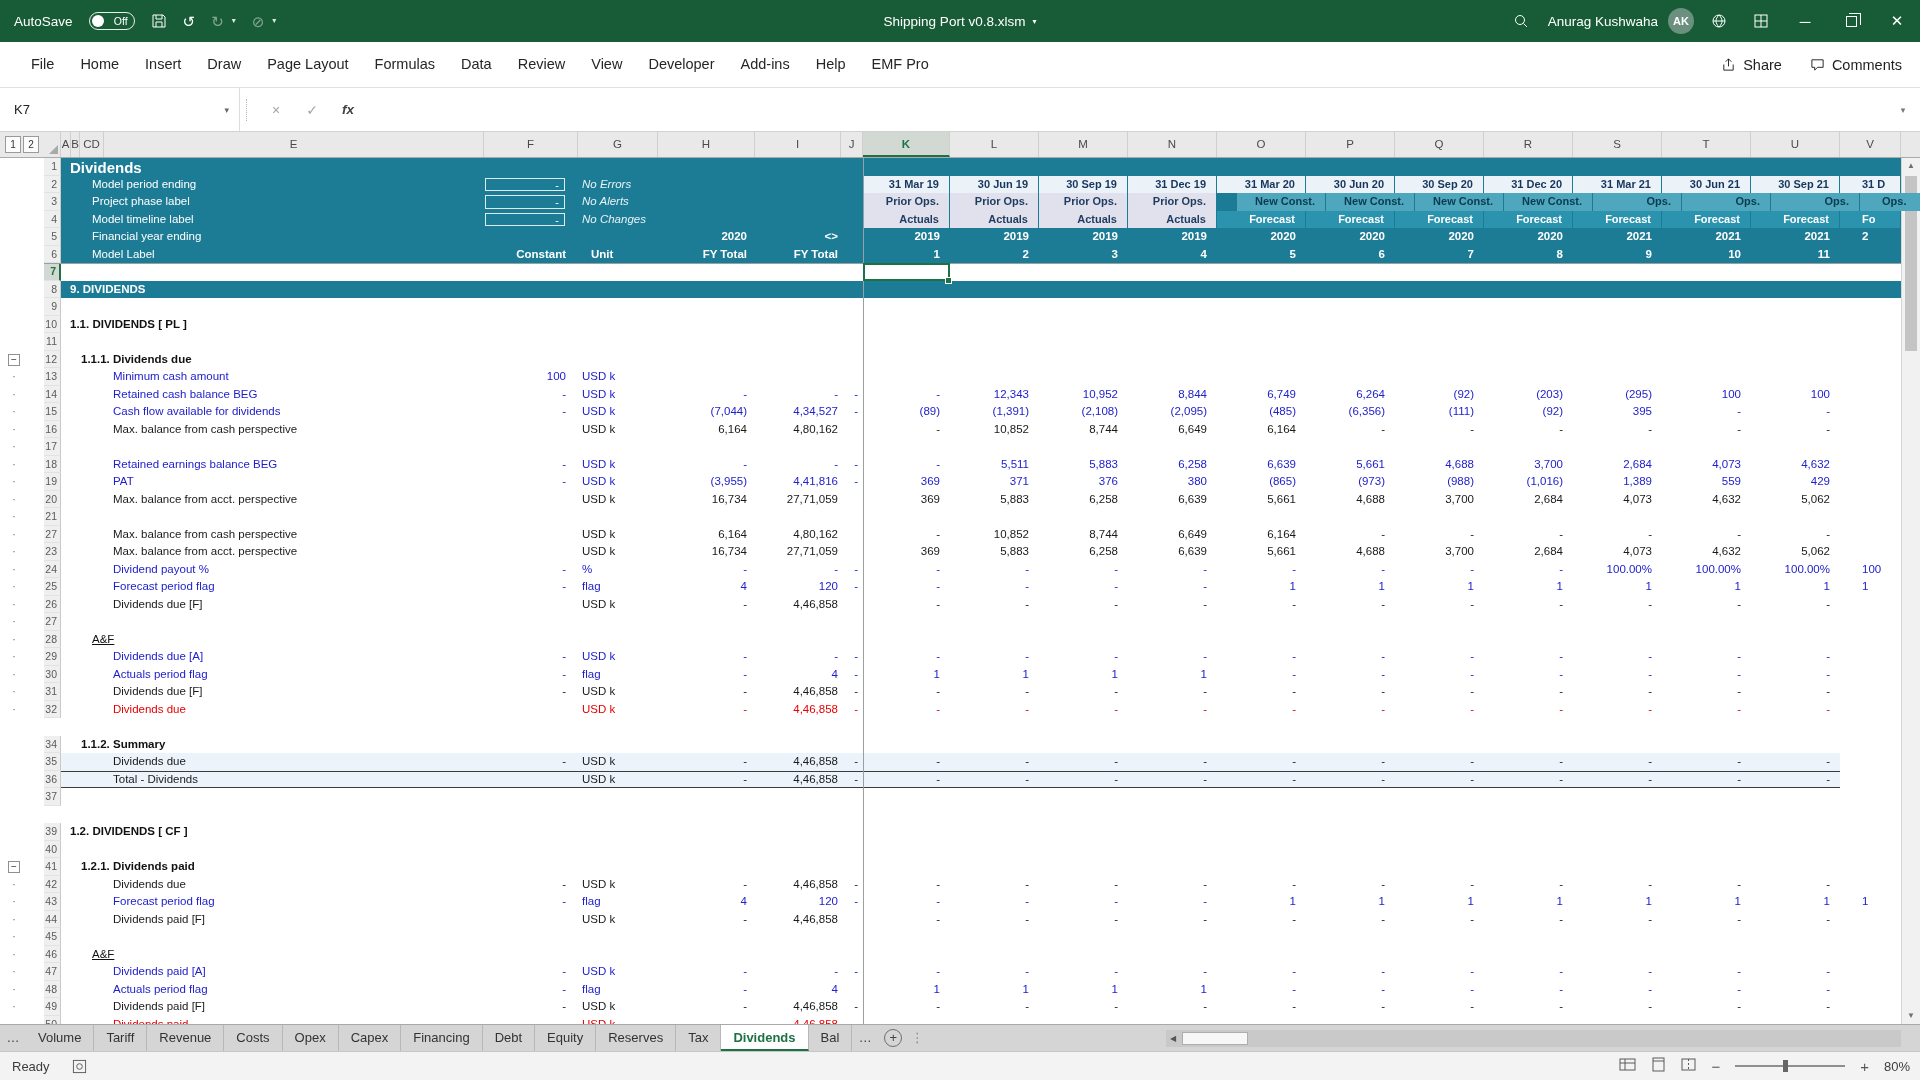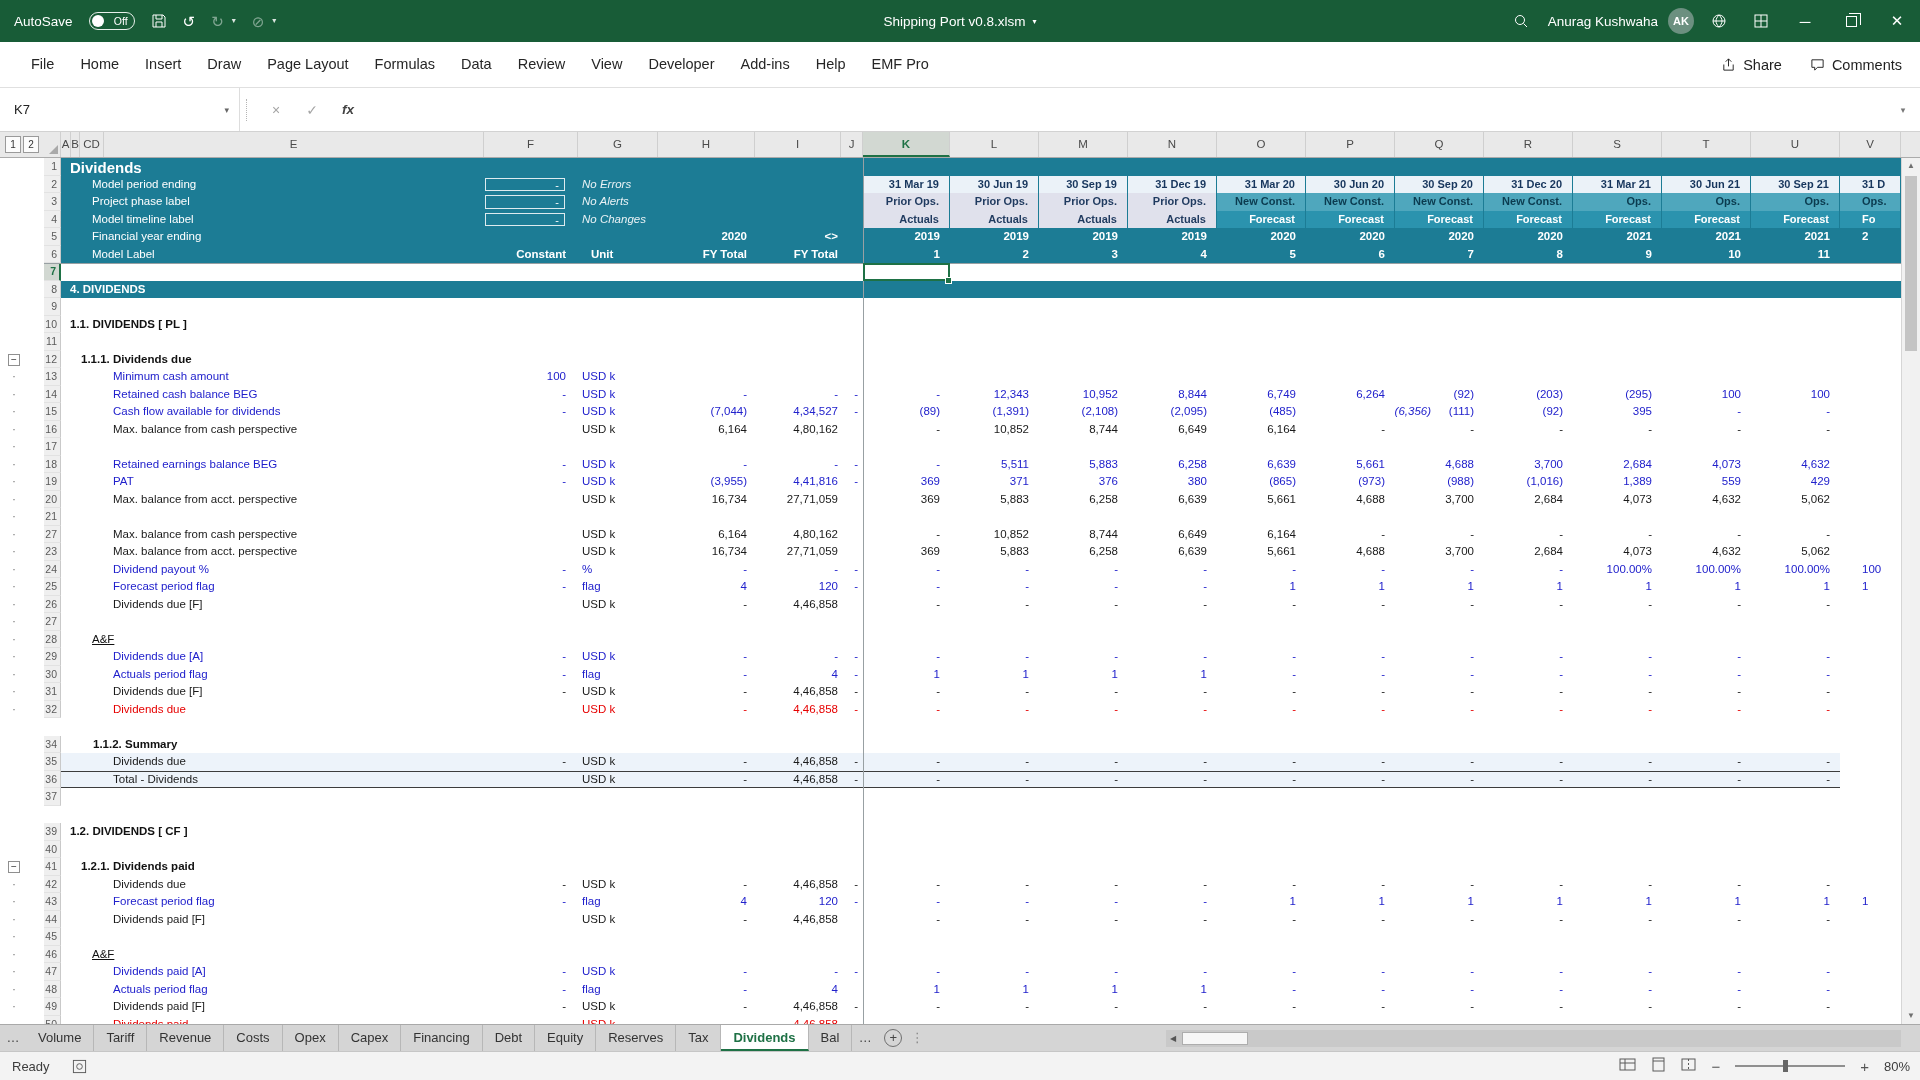--- a/index.html
+++ b/index.html
@@ -77,21 +77,21 @@
   .wv{color:#fff;font-weight:bold;}
   .gital{color:#EAF2F5;font-style:italic;}
   .t-title{font-size:15px;font-weight:bold;color:#fff;line-height:19px;overflow:visible;}
   .t-band{font-weight:bold;color:#fff;}
   .t-white{color:#fff;}
   .t-sec{font-weight:bold;color:#111;}
   .t-af{color:#111;text-decoration:underline;}
   .chip{font-weight:bold;font-size:11px;text-align:right;padding-right:10px;border-right:1px solid var(--band,#1C7C95);}
   .chip-d{background:var(--chip-date-bg,#EBF2F8);color:var(--chip-date-fg,#17365D);}
   .chip-g{background:var(--chip-gray-bg,#E0E1EC);color:var(--chip-gray-fg,#1F3A5F);}
-  .chip-t{background:var(--chip-teal-bg,#4FA7BD);color:var(--chip-teal-fg,#0B3B4F);}
+  .chip-t{background:var(--chip-teal-bg,#4FA7BD);color:var(--chip-teal-fg,#0B3B4F);margin-left:20px;}
   .chip-f{background:var(--chip-fore-bg,#2B93AE);color:var(--chip-fore-fg,#FFFFFF);}
   .vclip{text-align:left !important;padding-left:22px !important;padding-right:0 !important;}
   .fboxcell{border:1px solid rgba(255,255,255,.85);color:#fff;text-align:right;
     padding-right:5px;font-size:11px;line-height:12.5px;}
   .selbox{position:absolute;left:863px;top:105px;width:87px;height:18px;border:2px solid var(--accent,#1E7145);}
   .fillhandle{position:absolute;left:945px;top:119px;width:7px;height:7px;background:var(--accent,#1E7145);border:1px solid #fff;}
   .freezeV{position:absolute;left:863px;top:0;width:1px;height:100%;background:#98A0A3;}
   .freezeH{position:absolute;left:44px;top:105px;width:1857px;height:1px;background:#98A0A3;}
   .vscroll{position:absolute;left:1901px;top:0;width:19px;height:100%;background:#F1F1F1;border-left:1px solid #D6D6D6;}
   .vsarrow{position:absolute;left:0;width:100%;text-align:center;font-size:8px;color:#707070;line-height:16px;top:0;}
@@ -357,21 +357,21 @@
       <div class="cell ar pr10 wv" style="left: 1573px; width: 89px;">9</div>
       <div class="cell ar pr10 wv" style="left: 1662px; width: 89px;">10</div>
       <div class="cell ar pr10 wv" style="left: 1751px; width: 89px;">11</div>
     </div>
     <div class="grow" style="top: 105px;">
       <div class="rnum rnum-sel">7</div>
     </div>
     <div class="grow" style="top: 122.5px;">
       <div class="bandbg"></div>
       <div class="rnum">8</div>
-      <div class="cell t-band" style="left: 61px; width: 423px; padding-left: 9px;">4. DIVIDENDS</div>
+      <div class="cell t-band" style="left: 61px; width: 423px; padding-left: 9px;">9. DIVIDENDS</div>
     </div>
     <div class="grow" style="top: 140px;">
       <div class="rnum">9</div>
     </div>
     <div class="grow" style="top: 157.5px;">
       <div class="rnum">10</div>
       <div class="cell t-sec" style="left: 61px; width: 423px; padding-left: 9px;">1.1. DIVIDENDS [ PL ]</div>
     </div>
     <div class="grow" style="top: 175px;">
       <div class="rnum">11</div>
@@ -416,21 +416,21 @@
       <div class="cell ar pr12 c-blue" style="left: 484px; width: 94px;">-</div>
       <div class="cell al pl4 c-blue" style="left: 578px; width: 80px;">USD k</div>
       <div class="cell ar pr8 c-blue" style="left: 658px; width: 97px;">(7,044)</div>
       <div class="cell ar pr3 c-blue" style="left: 755px; width: 86px;">4,34,527</div>
       <div class="cell ar pr5 c-blue" style="left: 841px; width: 22px;">-</div>
       <div class="cell ar pr10 c-blue" style="left: 863px; width: 87px;">(89)</div>
       <div class="cell ar pr10 c-blue" style="left: 950px; width: 89px;">(1,391)</div>
       <div class="cell ar pr10 c-blue" style="left: 1039px; width: 89px;">(2,108)</div>
       <div class="cell ar pr10 c-blue" style="left: 1128px; width: 89px;">(2,095)</div>
       <div class="cell ar pr10 c-blue" style="left: 1217px; width: 89px;">(485)</div>
-      <div class="cell ar pr10 c-blue" style="left: 1352px; width: 89px; font-style: italic;">(6,356)</div>
+      <div class="cell ar pr10 c-blue" style="left: 1306px; width: 89px;">(6,356)</div>
       <div class="cell ar pr10 c-blue" style="left: 1395px; width: 89px;">(111)</div>
       <div class="cell ar pr10 c-blue" style="left: 1484px; width: 89px;">(92)</div>
       <div class="cell ar pr10 c-blue" style="left: 1573px; width: 89px;">395</div>
       <div class="cell ar pr10 c-blue" style="left: 1662px; width: 89px;">-</div>
       <div class="cell ar pr10 c-blue" style="left: 1751px; width: 89px;">-</div>
     </div>
     <div class="grow" style="top: 262.5px;">
       <div class="odot">·</div>
       <div class="rnum">16</div>
       <div class="cell c-black" style="left: 61px; width: 423px; padding-left: 52px;">Max. balance from cash perspective</div>
@@ -706,21 +706,21 @@
       <div class="cell ar pr10 c-red" style="left: 1217px; width: 89px;">-</div>
       <div class="cell ar pr10 c-red" style="left: 1306px; width: 89px;">-</div>
       <div class="cell ar pr10 c-red" style="left: 1395px; width: 89px;">-</div>
       <div class="cell ar pr10 c-red" style="left: 1484px; width: 89px;">-</div>
       <div class="cell ar pr10 c-red" style="left: 1573px; width: 89px;">-</div>
       <div class="cell ar pr10 c-red" style="left: 1662px; width: 89px;">-</div>
       <div class="cell ar pr10 c-red" style="left: 1751px; width: 89px;">-</div>
     </div>
     <div class="grow" style="top: 577.5px;">
       <div class="rnum">34</div>
-      <div class="cell t-sec" style="left: 61px; width: 423px; padding-left: 32px;">1.1.2. Summary</div>
+      <div class="cell t-sec" style="left: 61px; width: 423px; padding-left: 20px;">1.1.2. Summary</div>
     </div>
     <div class="grow" style="top: 595px;">
       <div class="shadebg"></div>
       <div class="rnum">35</div>
       <div class="cell c-black" style="left: 61px; width: 423px; padding-left: 52px;">Dividends due</div>
       <div class="cell ar pr12 c-black" style="left: 484px; width: 94px;">-</div>
       <div class="cell al pl4 c-black" style="left: 578px; width: 80px;">USD k</div>
       <div class="cell ar pr8 c-black" style="left: 658px; width: 97px;">-</div>
       <div class="cell ar pr3 c-black" style="left: 755px; width: 86px;">4,46,858</div>
       <div class="cell ar pr5 c-black" style="left: 841px; width: 22px;">-</div>

